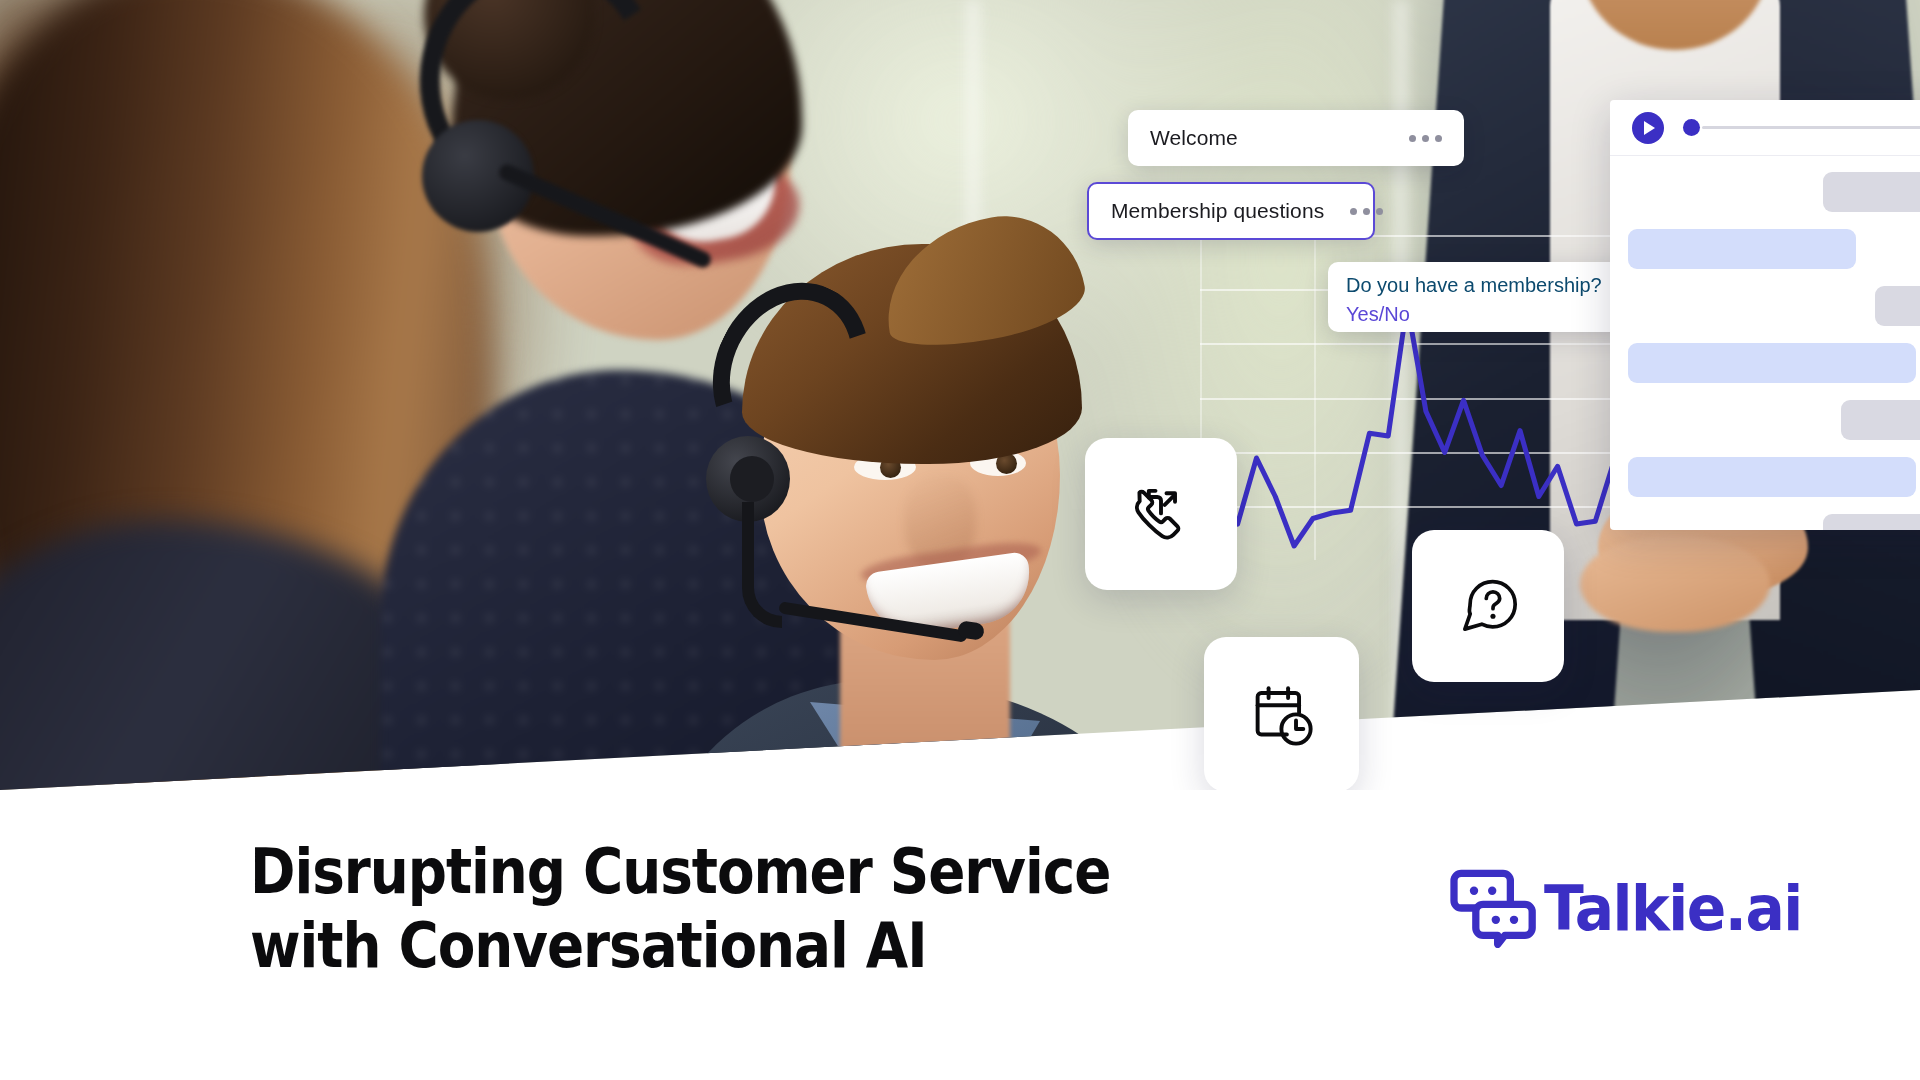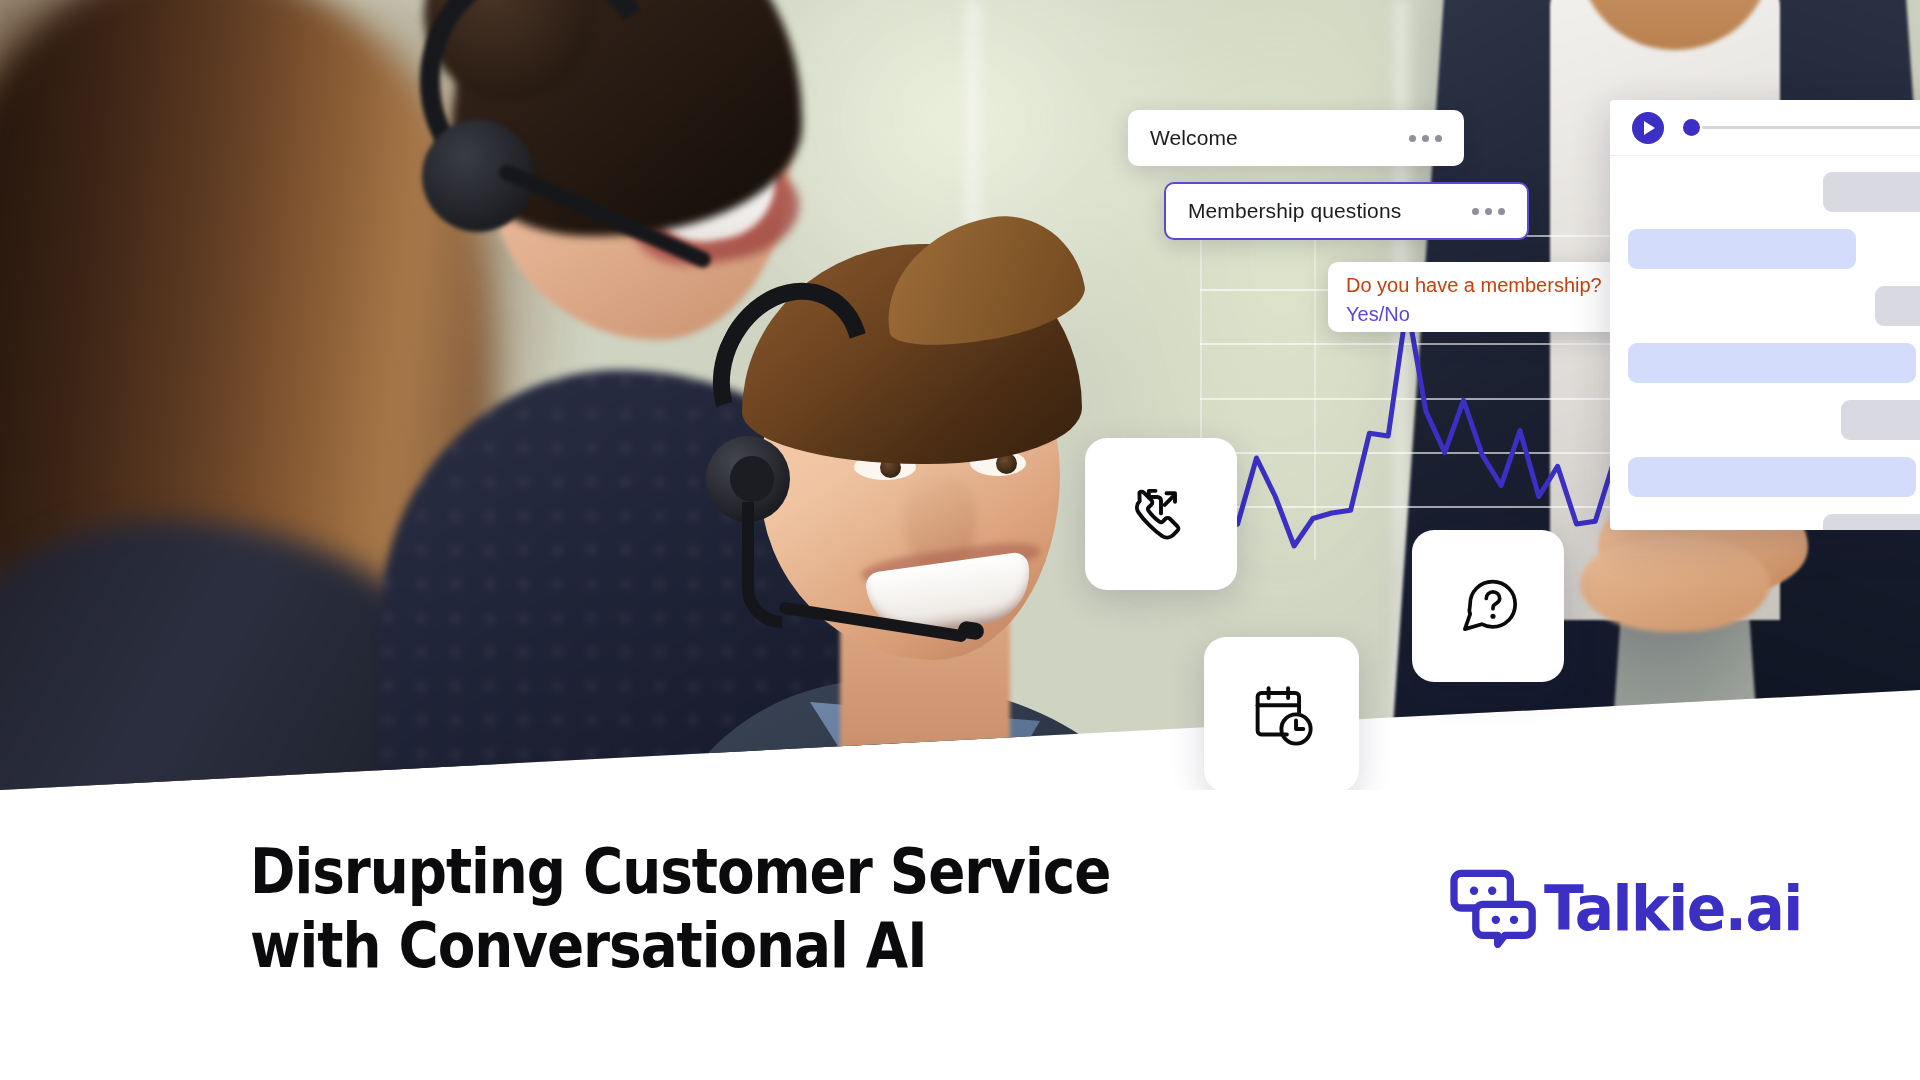--- a/index.html
+++ b/index.html
@@ -278,28 +278,28 @@
     box-shadow:0 6px 22px rgba(20,20,50,.16);
   }
   .flow-card .label {
     font-size:21px; color:#1b1b20; letter-spacing:.1px; white-space:nowrap;
   }
   .flow-card.selected { border:2.5px solid #5b49d6; }
   .dots { display:flex; gap:6px; align-items:center; margin-left:26px; }
   .dots i { width:7px; height:7px; border-radius:50%; background:#8f8f9e; display:block; }
 
   #card-welcome  { left:1128px; top:110px;  width:336px; height:56px;text-align:right; }
-  #card-member   { left:1164px; top:182px;  width:365px; height:58px; }
+  #card-member   { left:1087px; top:182px;  width:288px; height:58px; }
 
   #card-question {
     position:absolute; left:1328px; top:262px; width:305px; height:70px;
     background:#fff; border-radius:10px; padding:12px 18px 10px 18px;
     box-shadow:0 6px 24px rgba(20,20,50,.18);
   }
-  #card-question .q { font-size:20px; color:#c2410c; white-space:nowrap; }
+  #card-question .q { font-size:20px; color:#0c4a6e; white-space:nowrap; }
   #card-question .a { font-size:20px; color:#5a47d6; margin-top:6px; }
 
   
   .icon-tile {
     position:absolute; background:#fff; border-radius:22px;
     display:flex; align-items:center; justify-content:center;
     box-shadow:0 10px 34px rgba(30,30,70,.17);
   }
   #tile-transfer { left:1085px; top:438px; width:152px; height:152px; }
   #tile-faq      { left:1412px; top:530px; width:152px; height:152px; }

